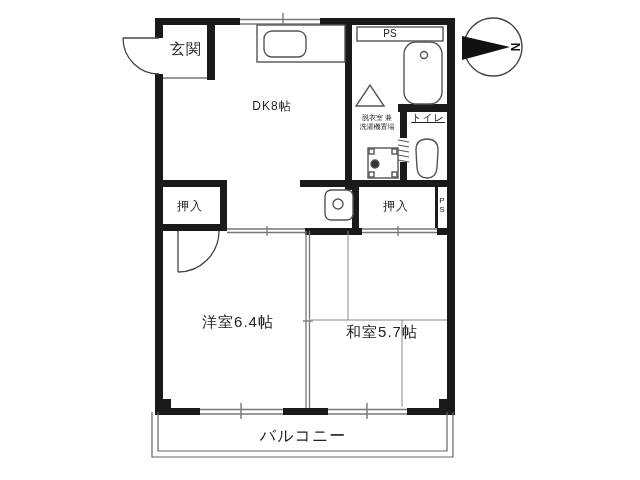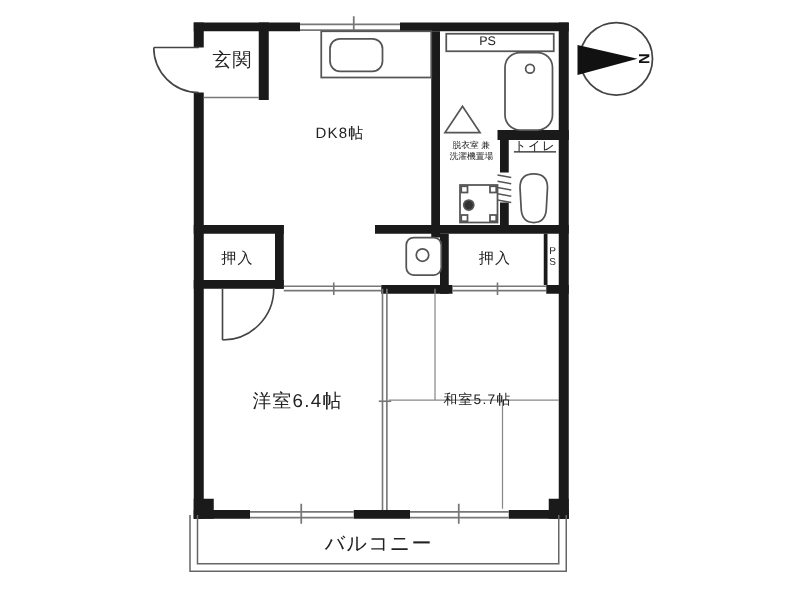--- a/index.html
+++ b/index.html
@@ -139,15 +139,15 @@
   <div class="lbl" style="left:186px;top:48px;font-size:15px;">玄関</div>
   <div class="lbl" style="left:272px;top:106px;font-size:12px;">DK8帖</div>
   <div class="lbl small" style="left:390px;top:34px;font-size:10px;">PS</div>
   <div class="lbl small" style="left:377px;top:117px;font-size:7px;">脱衣室 兼</div>
   <div class="lbl small" style="left:377px;top:126px;font-size:7px;">洗濯機置場</div>
   <div class="lbl" style="left:428px;top:118px;font-size:10px;text-decoration:underline;">トイレ</div>
   <div class="lbl" style="left:190px;top:206px;font-size:12px;">押入</div>
   <div class="lbl" style="left:396px;top:206px;font-size:12px;">押入</div>
   <div class="lbl vert" style="left:442px;top:205px;font-size:8px;">PS</div>
   <div class="lbl" style="left:238px;top:321px;font-size:15px;">洋室6.4帖</div>
-  <div class="lbl" style="left:382px;top:321px;font-size:11px;">和室5.7帖</div>
+  <div class="lbl" style="left:382px;top:331px;font-size:15px;">和室5.7帖</div>
   <div class="lbl" style="left:303px;top:436px;font-size:16px;">バルコニー</div>
 </div>
 
 </body></html>

